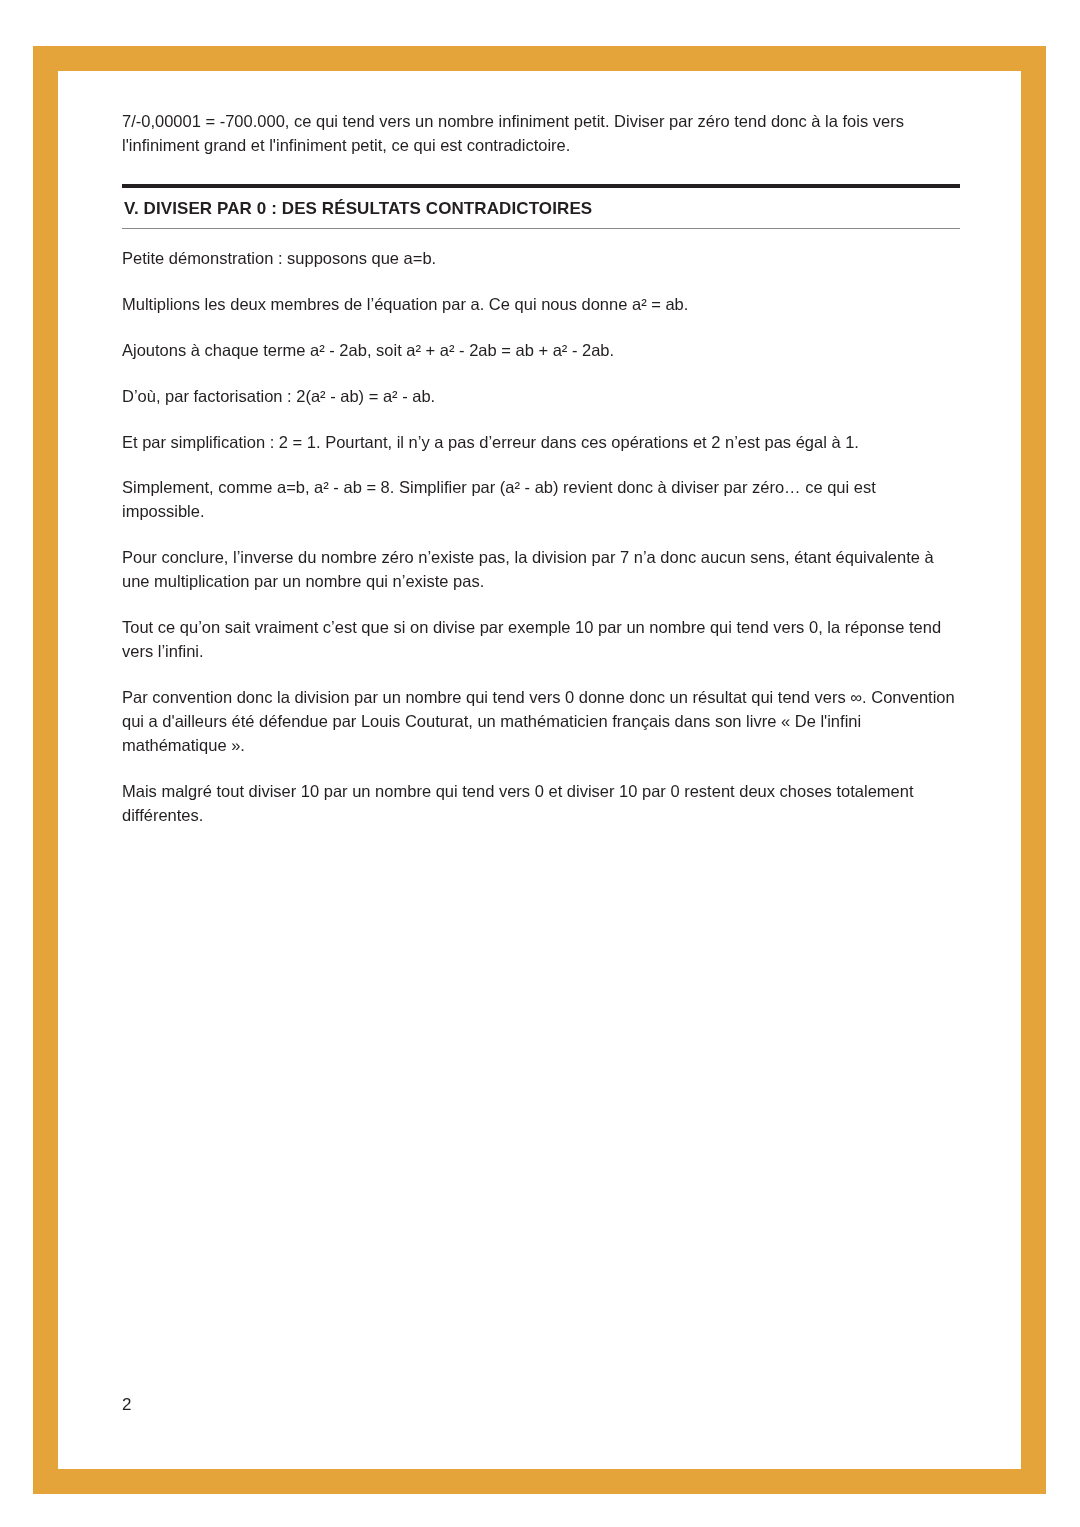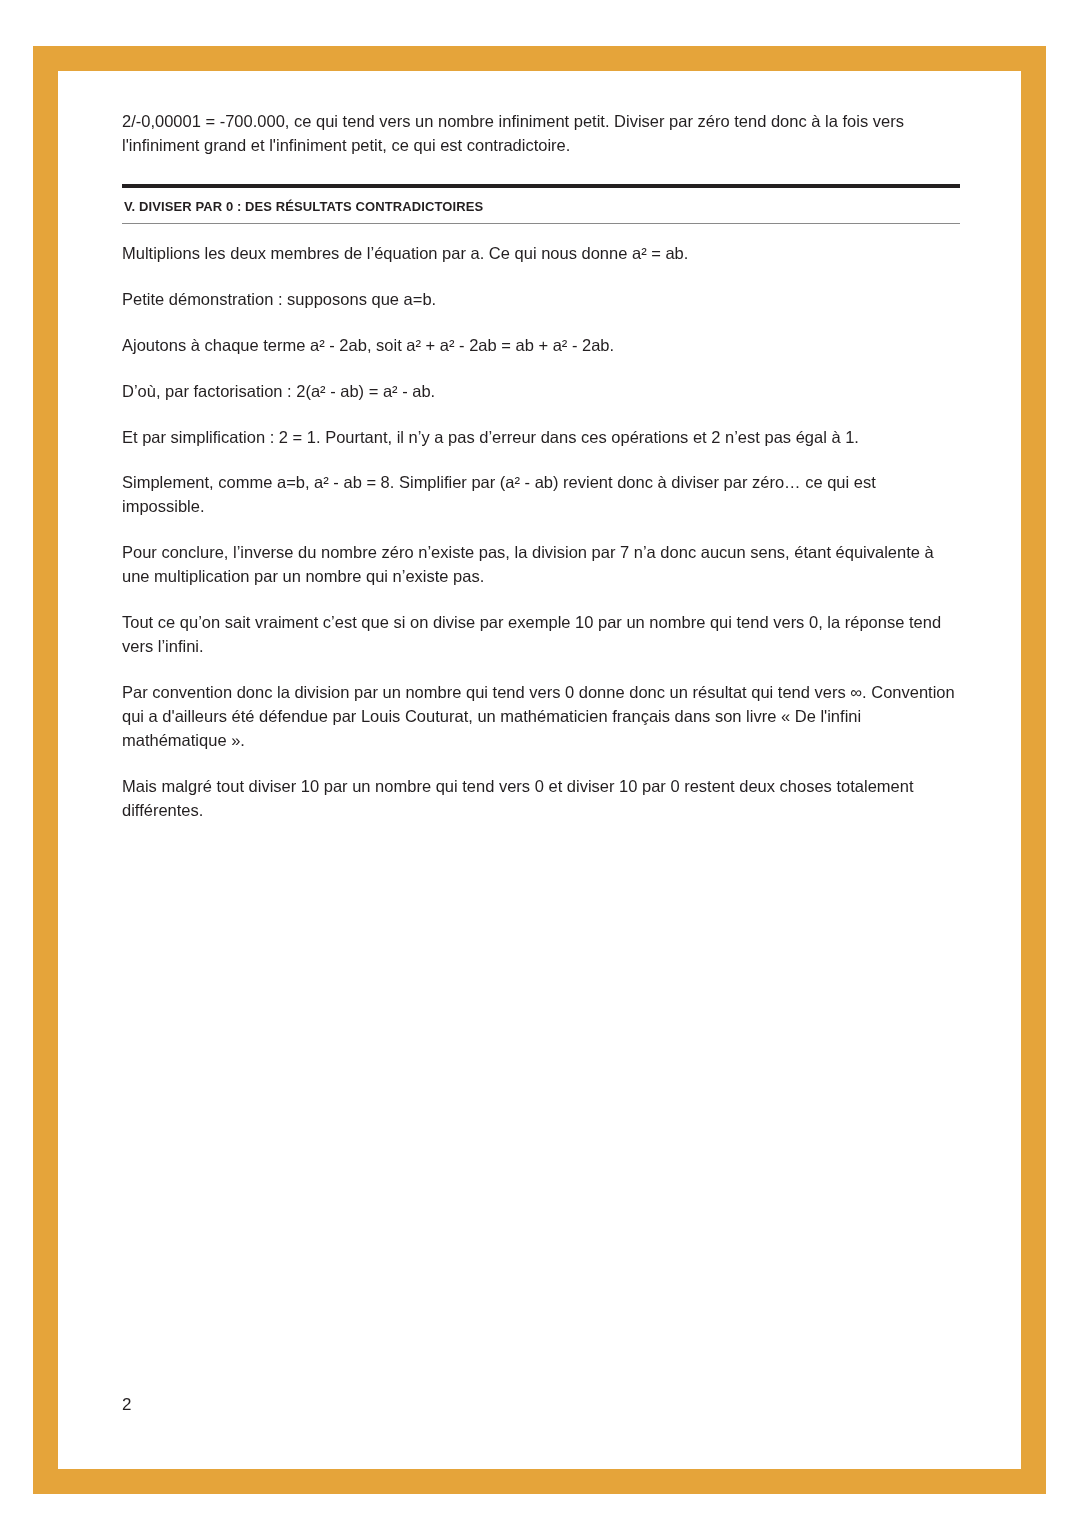--- a/index.html
+++ b/index.html
@@ -45,21 +45,21 @@
   }
   .section {
     margin-top: 26px;
     margin-bottom: 18px;
   }
   .rule-top {
     border-top: 4px solid #231f20;
     width: 100%;
   }
   .section h2 {
-    font-size: 13px;
+    font-size: 17px;
     font-weight: bold;
     color: #231f20;
     margin: 11px 0 9px 2px;
     letter-spacing: 0.1px;
   }
   .rule-bottom {
     border-top: 1.5px solid #8a8a8a;
     width: 100%;
   }
   .page-number {
@@ -72,30 +72,30 @@
 </style>
 </head>
 <body>
 
 <div class="page">
 
   <div class="frame"></div>
 
   <div class="content">
 
-    <p class="para">2/-0,00001 = -700.000, ce qui tend vers un nombre infiniment petit. Diviser par zéro tend donc à la fois vers l'infiniment grand et l'infiniment petit, ce qui est contradictoire.</p>
+    <p class="para">7/-0,00001 = -700.000, ce qui tend vers un nombre infiniment petit. Diviser par zéro tend donc à la fois vers l'infiniment grand et l'infiniment petit, ce qui est contradictoire.</p>
 
     <div class="section">
       <div class="rule-top"></div>
       <h2>V. DIVISER PAR 0 : DES RÉSULTATS CONTRADICTOIRES</h2>
       <div class="rule-bottom"></div>
     </div>
 
+    <p class="para">Petite démonstration : supposons que a=b.</p>
     <p class="para">Multiplions les deux membres de l’équation par a. Ce qui nous donne a² = ab.</p>
-    <p class="para">Petite démonstration : supposons que a=b.</p>
     <p class="para">Ajoutons à chaque terme a² - 2ab, soit a² + a² - 2ab = ab + a² - 2ab.</p>
     <p class="para">D’où, par factorisation : 2(a² - ab) = a² - ab.</p>
     <p class="para">Et par simplification : 2 = 1. Pourtant, il n’y a pas d’erreur dans ces opérations et 2 n’est pas égal à 1.</p>
     <p class="para">Simplement, comme a=b, a² - ab = 8. Simplifier par (a² - ab) revient donc à diviser par zéro… ce qui est impossible.</p>
 
 
     <p class="para">Pour conclure, l’inverse du nombre zéro n’existe pas, la division par 7 n’a donc aucun sens, étant équivalente à une multiplication par un nombre qui n’existe pas.</p>
     <p class="para">Tout ce qu’on sait vraiment c’est que si on divise par exemple 10 par un nombre qui tend vers 0, la réponse tend vers l’infini.</p>
     <p class="para">Par convention donc la division par un nombre qui tend vers 0 donne donc un résultat qui tend vers ∞. Convention qui a d'ailleurs été défendue par Louis Couturat, un mathématicien français dans son livre « De l'infini mathématique ».</p>
     <p class="para">Mais malgré tout diviser 10 par un nombre qui tend vers 0 et diviser 10 par 0 restent deux choses totalement différentes.</p>

